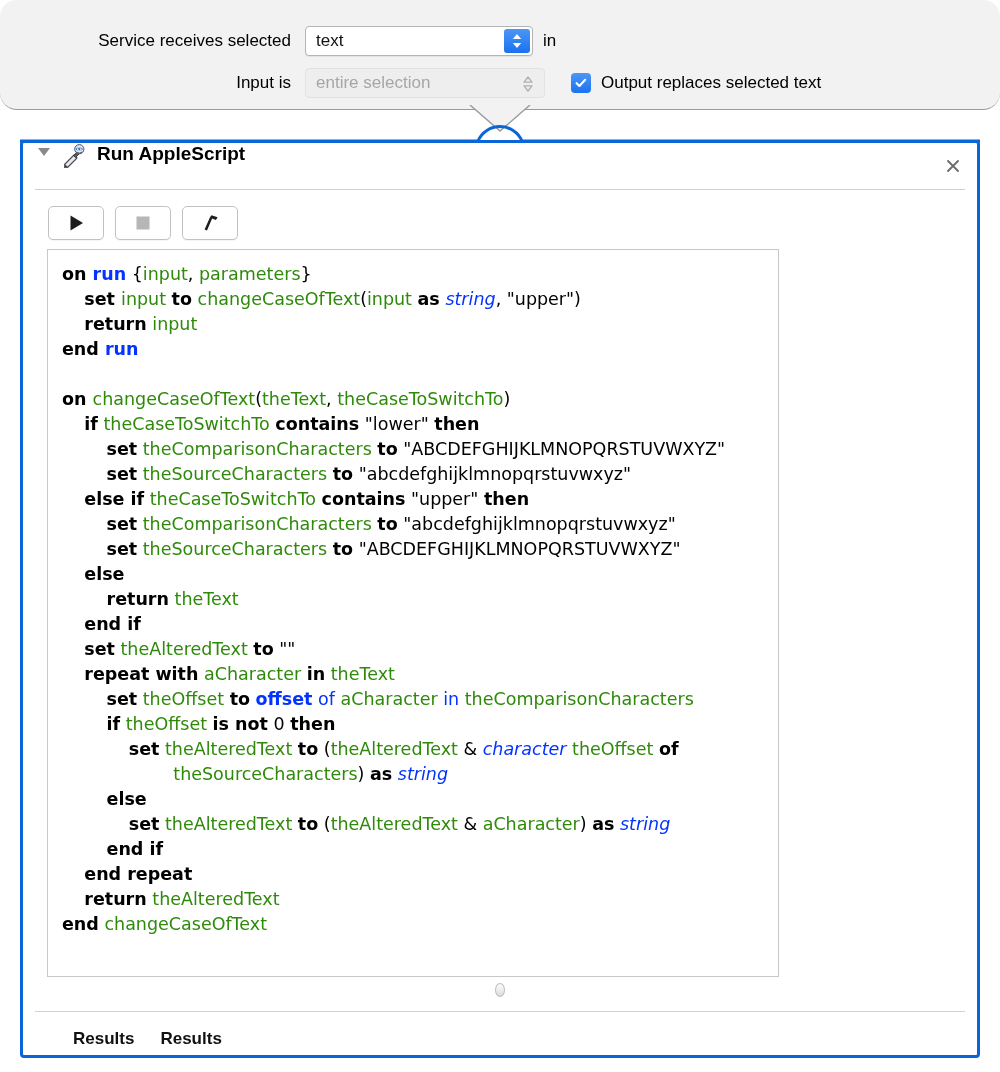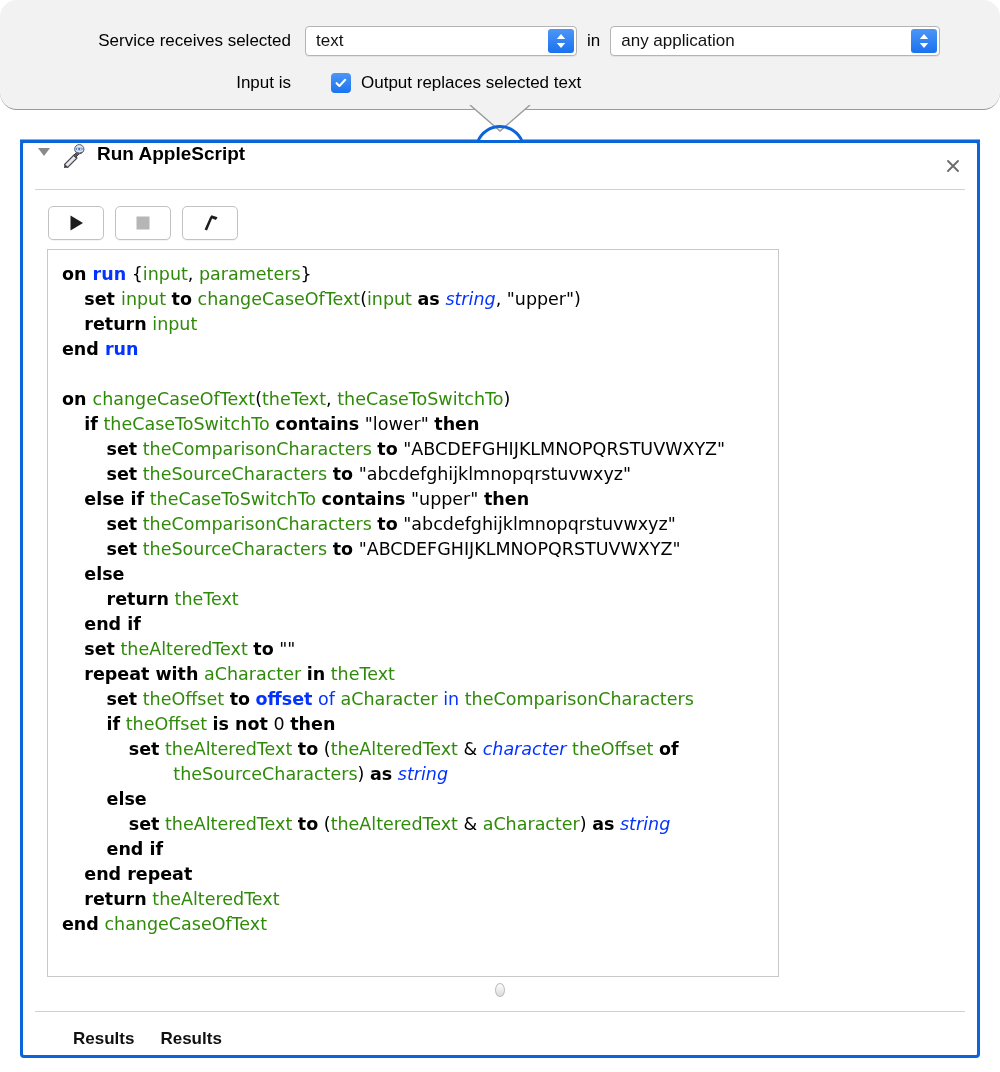--- a/index.html
+++ b/index.html
@@ -50,21 +50,21 @@
   }
   .popup .pop-arrow{
     position:absolute; right:2px; top:2px;
     width:26px; height:24px;
     background:linear-gradient(#4c96f7,#1a72ee);
     border-radius:3px;
     display:flex; align-items:center; justify-content:center;
   }
   .popup .pop-arrow svg{ display:block; }
 
-  .popup.w-text{ width:272px; }
+  .popup.w-text{ width:228px; }
   .popup.w-app{ width:330px; }
 
   
   .popup-disabled{
     position:relative; width:240px; height:30px;
     background:#eeeeee;
     border:1px solid #e2e2e2;
     border-radius:4px;
     display:flex; align-items:center;
     padding:0 34px 0 10px;
@@ -199,34 +199,34 @@
       <span class="pop-arrow">
         <svg width="12" height="18" viewBox="0 0 12 18">
           <path d="M6 2 L10.2 7 L1.8 7 Z" fill="#ffffff"></path>
           <path d="M6 16 L10.2 11 L1.8 11 Z" fill="#ffffff"></path>
         </svg>
       </span>
     </div>
 
     <div class="cfg-mid">in</div>
 
-    <div class="popup w-app">
-      <span>any application</span>
-      <span class="pop-arrow">
-        <svg width="12" height="18" viewBox="0 0 12 18">
-          <path d="M6 2 L10.2 7 L1.8 7 Z" fill="#ffffff"></path>
-          <path d="M6 16 L10.2 11 L1.8 11 Z" fill="#ffffff"></path>
+  </div>
+
+  <div class="cfg-row r2">
+    <div class="cfg-label l2">Input is</div>
+
+    <div class="popup-disabled">
+      <span>entire selection</span>
+      <span class="pop-arrow-plain">
+        <svg width="12" height="20" viewBox="0 0 12 20">
+          <path d="M6 3 L10 8.2 L2 8.2 Z" fill="none" stroke="#b0b0b0" stroke-width="1.3" stroke-linejoin="round"></path>
+          <path d="M6 17 L10 11.8 L2 11.8 Z" fill="none" stroke="#b0b0b0" stroke-width="1.3" stroke-linejoin="round"></path>
         </svg>
       </span>
     </div>
-  </div>
-
-  <div class="cfg-row r2">
-    <div class="cfg-label l2">Input is</div>
-
 
     <div class="checkrow">
       <span class="checkbox">
         <svg width="14" height="14" viewBox="0 0 14 14">
           <path d="M2.6 7.2 L5.4 10 L11.2 3.8" fill="none" stroke="#ffffff" stroke-width="2.1" stroke-linecap="round" stroke-linejoin="round"></path>
         </svg>
       </span>
       <span class="check-label">Output replaces selected text</span>
     </div>
   </div>

